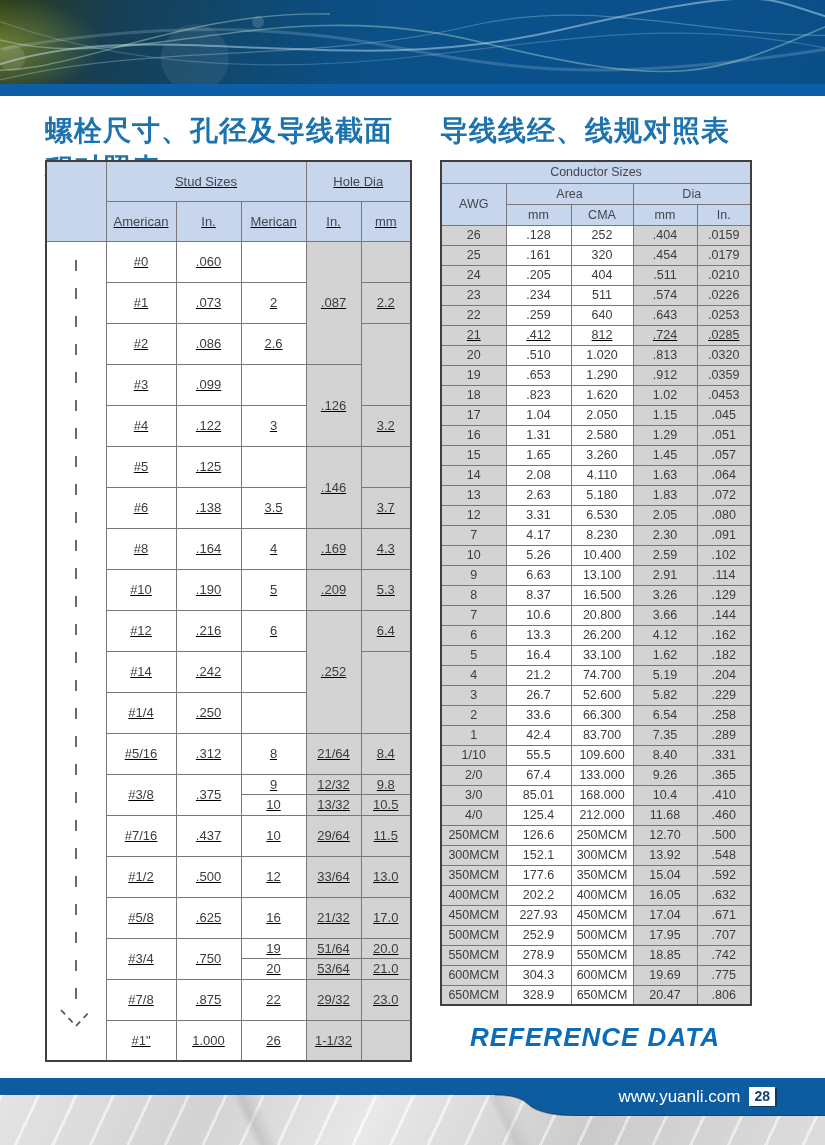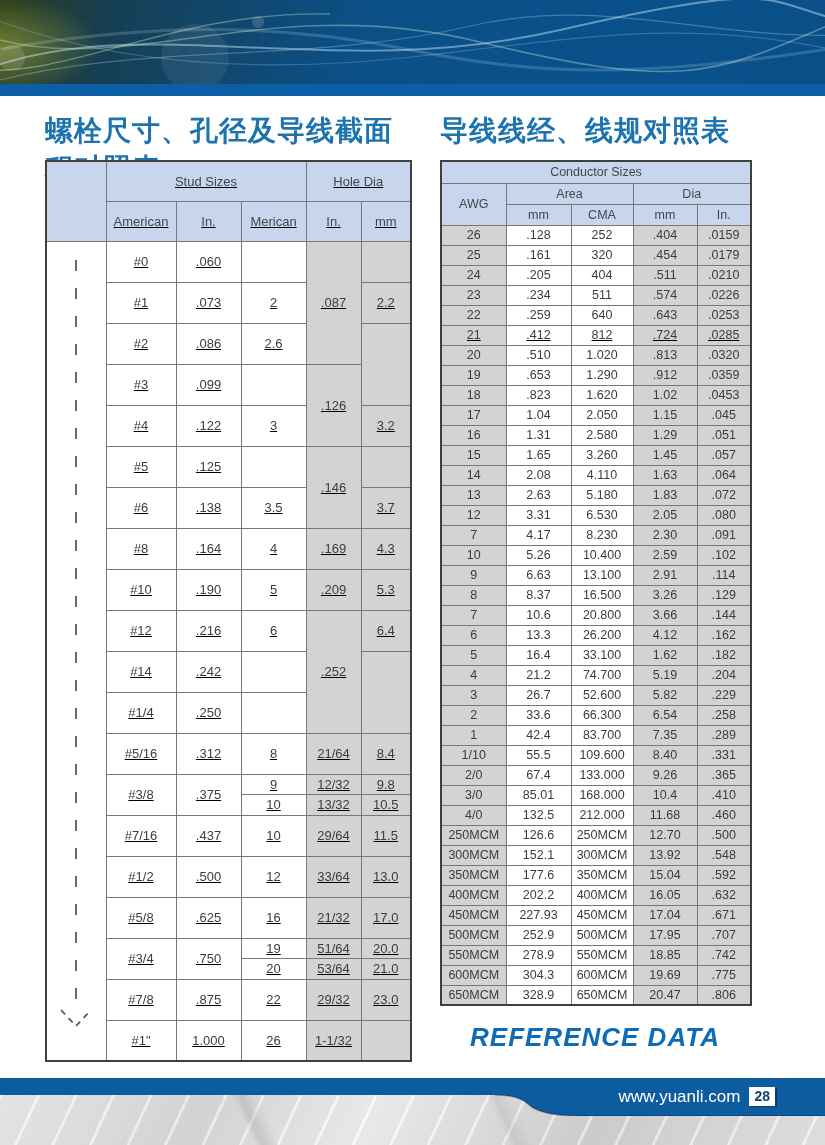--- a/index.html
+++ b/index.html
@@ -483,21 +483,21 @@
         </tr>
         <tr style="height: 20px;">
           <td class="g">3/0</td>
           <td>85.01</td>
           <td>168.000</td>
           <td class="g">10.4</td>
           <td class="g">.410</td>
         </tr>
         <tr style="height: 20px;">
           <td class="g">4/0</td>
-          <td>132.5</td>
+          <td>125.4</td>
           <td>212.000</td>
           <td class="g">11.68</td>
           <td class="g">.460</td>
         </tr>
         <tr style="height: 20px;">
           <td class="g">250MCM</td>
           <td>126.6</td>
           <td>250MCM</td>
           <td class="g">12.70</td>
           <td class="g">.500</td>

